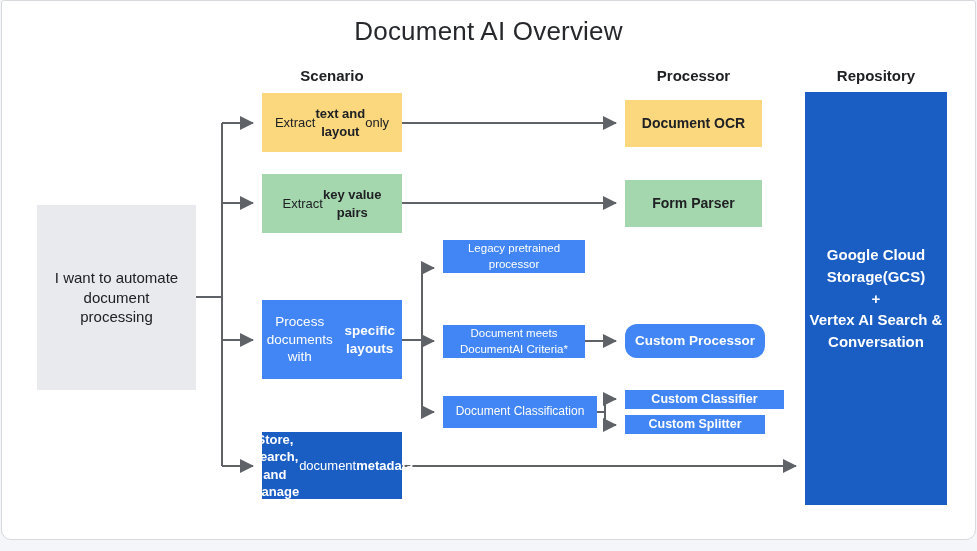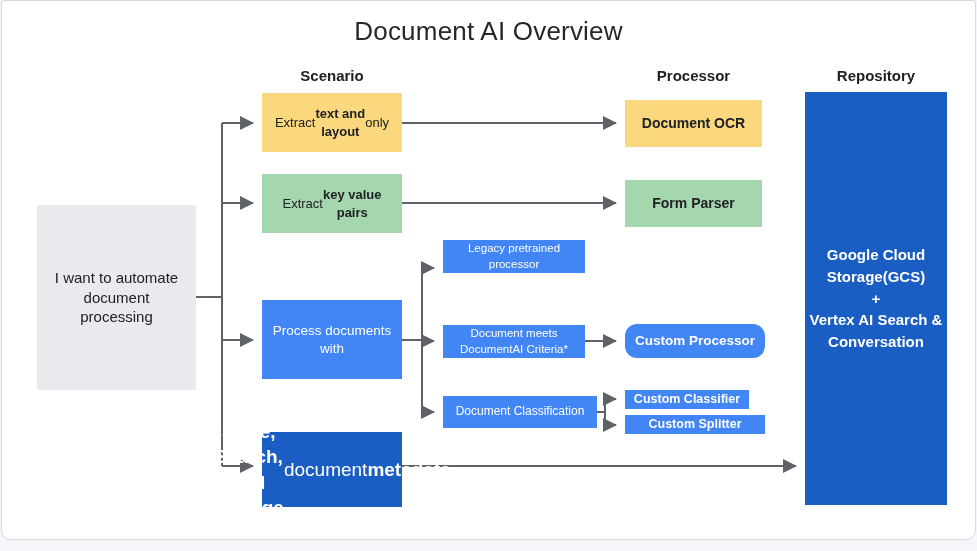--- a/index.html
+++ b/index.html
@@ -33,28 +33,28 @@
   .gray {background:#E8EAED;color:#202124;}
   .yellow{background:#FBD87E;color:#202124;}
   .green {background:#A4D7AE;color:#202124;}
   .blue  {background:#4285F4;color:#ffffff;}
   .darkblue{background:#1A5EC4;color:#ffffff;}
 
   .n-start{left:37px;top:205px;width:159px;height:185px;font-size:15px;}
   .n-extract-text{left:262px;top:93px;width:140px;height:59px;font-size:13px;}
   .n-extract-kv{left:262px;top:174px;width:140px;height:59px;font-size:13px;}
   .n-specific-layouts{left:262px;top:300px;width:140px;height:79px;font-size:13.5px;}
-  .n-store{left:262px;top:432px;width:140px;height:75px;font-size:19px;}
+  .n-store{left:262px;top:432px;width:140px;height:67px;font-size:13px;}
   .n-legacy{left:443px;top:240px;width:142px;height:33px;font-size:11.5px;}
   .n-criteria{left:443px;top:325px;width:142px;height:33px;font-size:11.5px;}
   .n-classification{left:443px;top:396px;width:154px;height:32px;font-size:12px;}
   .n-ocr{left:625px;top:100px;width:137px;height:47px;font-size:14px;font-weight:700;}
   .n-form-parser{left:625px;top:180px;width:137px;height:47px;font-size:14px;font-weight:700;}
   .n-custom-processor{left:625px;top:324px;width:140px;height:34px;font-size:13.5px;font-weight:700;border-radius:12px;}
-  .n-custom-classifier{left:625px;top:390px;width:124px;height:19px;font-size:12.5px;font-weight:700;}
+  .n-custom-classifier{left:625px;top:390px;width:159px;height:19px;font-size:12.5px;font-weight:700;}
   .n-custom-splitter{left:625px;top:415px;width:140px;height:19px;font-size:12.5px;font-weight:700;}
   .n-repository{left:805px;top:92px;width:142px;height:413px;font-size:15px;font-weight:700;line-height:1.45;}
 
   svg.wires{position:absolute;left:0;top:0;pointer-events:none;}
 </style>
 </head>
 <body>
 
 <div class="card"></div>
 
@@ -101,21 +101,21 @@
 
 <div class="node gray n-start">I want to automate
 document
 processing</div>
 
 <div class="node yellow n-extract-text"><span>Extract </span><span style="font-weight: 700;">text and
 layout</span><span> only</span></div>
 <div class="node green n-extract-kv"><span>Extract </span><span style="font-weight: 700;">key value
 pairs</span></div>
 <div class="node blue n-specific-layouts"><span>Process documents
-with </span></div>
+with </span><span style="font-weight: 700;">specific layouts</span></div>
 <div class="node darkblue n-store"><span style="font-weight: 700;">Store, Search, and
 Manage</span><span> document
 </span><span style="font-weight: 700;">metadata</span></div>
 
 <div class="node blue n-legacy">Legacy pretrained
 processor</div>
 <div class="node blue n-criteria">Document meets
 DocumentAI Criteria*</div>
 <div class="node blue n-classification">Document Classification</div>
 

